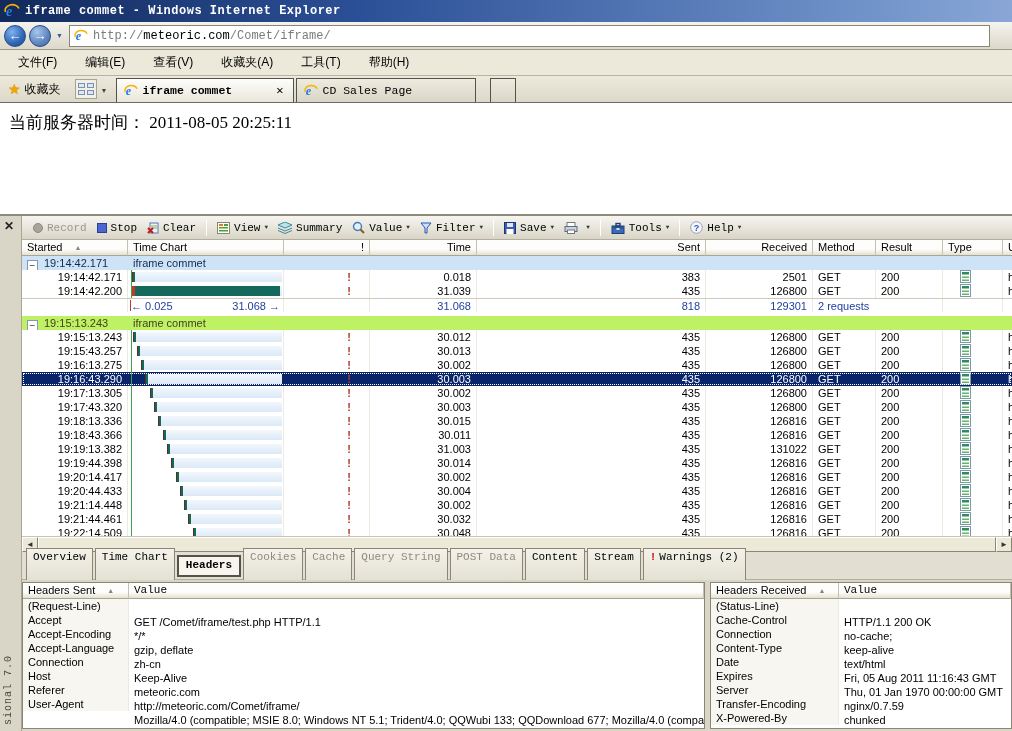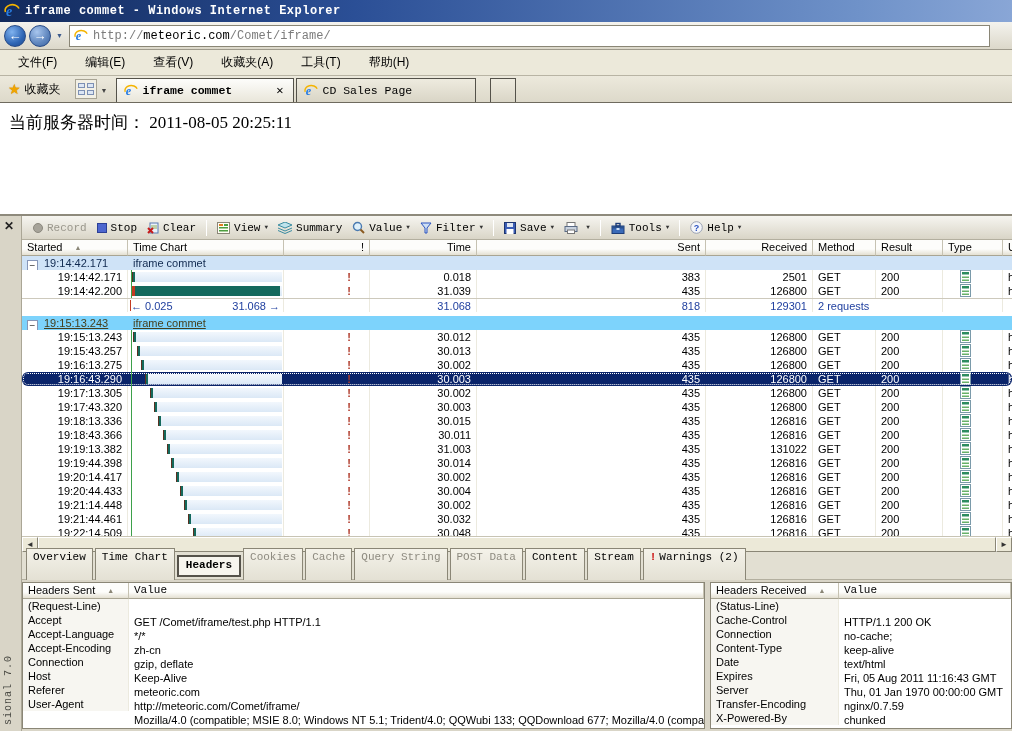--- a/index.html
+++ b/index.html
@@ -80,25 +80,25 @@
   .hw-row { display:grid; grid-template-columns:var(--tcols); height:14px; line-height:14px; }
   .hw-row .cell { border-right:1px solid #eceadf; padding:0 5px; white-space:nowrap; overflow:hidden; }
   .hw-row .r { text-align:right; }
   .cell.chart-cell { position:relative; padding:0; }
   .start-line { position:absolute; left:3px; top:0; bottom:0; width:1px; background:#3da04a; }
   .bar-track { position:absolute; top:2px; bottom:2px; right:1px; background:linear-gradient(#f2f7fd,#dbe8f6); }
   .bar { position:absolute; top:2px; bottom:2px; }
   .group-row { font-weight:normal; }
   .group-row .cell { border-right:none; }
   .g-blue { background:#cfe3f7; color:#10294f; }
-  .g-yellow { background:#7dd3fc; color:#46401e;text-decoration:underline; }
+  .g-yellow { background:#bef264; color:#46401e; }
   .expand-box { display:inline-block; width:11px; height:11px; border:1px solid #8696b8; background:#fff;
     line-height:9px; text-align:center; font-size:10px; color:#333; vertical-align:-2px; margin-right:6px; }
   .warn-mark { color:#b03a2a; font-weight:bold; padding-right:13px; }
-  .sel { background:#0a246a; color:#fff; outline:1px dotted #fff; outline-offset:-2px;border-radius:6px; }
+  .sel { background:#0a246a; color:#fff; outline:1px dotted #fff; outline-offset:-2px; }
   .sel .cell { border-right-color:#0a246a; }
   .summary-row { color:#1f3f9f; border-top:1px solid #cdc9bc; }
   .summary-row .scale { display:flex; justify-content:space-between; padding:0 3px; position:relative; }
   .summary-row .scale:before { content:""; position:absolute; left:2px; top:1px; bottom:1px; width:1px; background:#c33b22; }
   .gap-row { height:4px; background:#fff; }
   .type-ic { display:inline-block; margin-left:12px; }
 
   .hw-hscroll { height:16px; background:#f1efe4; display:flex; border-top:1px solid #c8c4b4; }
   .sb-btn { width:16px; height:15px; background:#ece9d8; border:1px solid; border-color:#fff #8a8676 #8a8676 #fff;
     font-size:8px; color:#333; display:flex; align-items:center; justify-content:center; flex:0 0 auto; }
@@ -739,26 +739,26 @@
           </div>
           <div class="hp-row">
             <div class="hp-name">(Request-Line)</div>
             <div class="hp-val">GET /Comet/iframe/test.php HTTP/1.1</div>
           </div>
           <div class="hp-row">
             <div class="hp-name">Accept</div>
             <div class="hp-val">*/*</div>
           </div>
           <div class="hp-row">
+            <div class="hp-name">Accept-Encoding</div>
+            <div class="hp-val">gzip, deflate</div>
+          </div>
+          <div class="hp-row">
             <div class="hp-name">Accept-Language</div>
             <div class="hp-val">zh-cn</div>
-          </div>
-          <div class="hp-row">
-            <div class="hp-name">Accept-Encoding</div>
-            <div class="hp-val">gzip, deflate</div>
           </div>
           <div class="hp-row">
             <div class="hp-name">Connection</div>
             <div class="hp-val">Keep-Alive</div>
           </div>
           <div class="hp-row">
             <div class="hp-name">Host</div>
             <div class="hp-val">meteoric.com</div>
           </div>
           <div class="hp-row">

